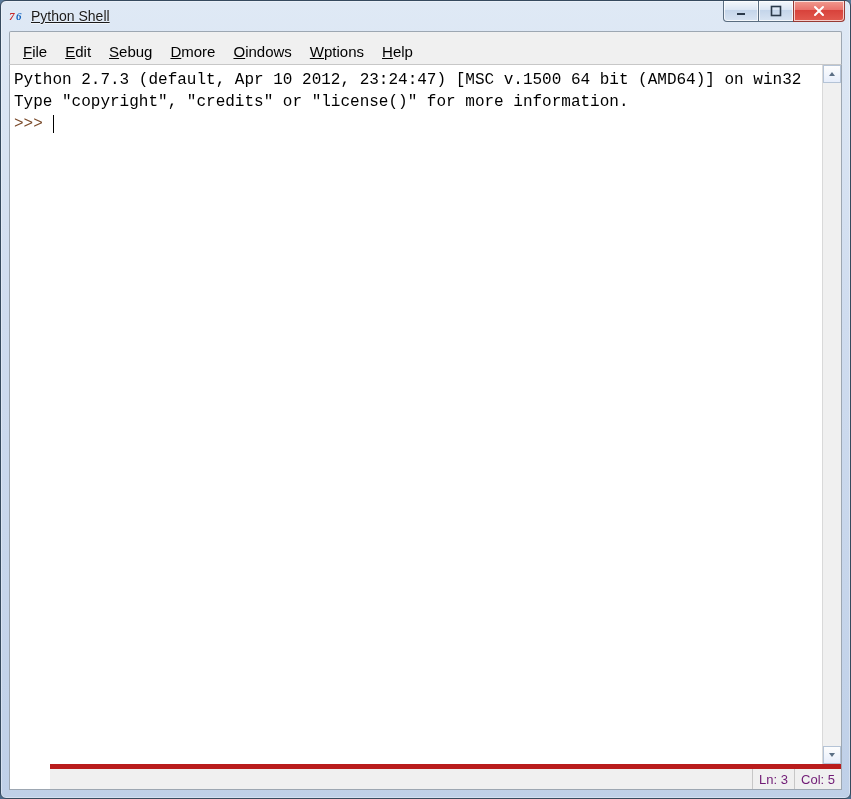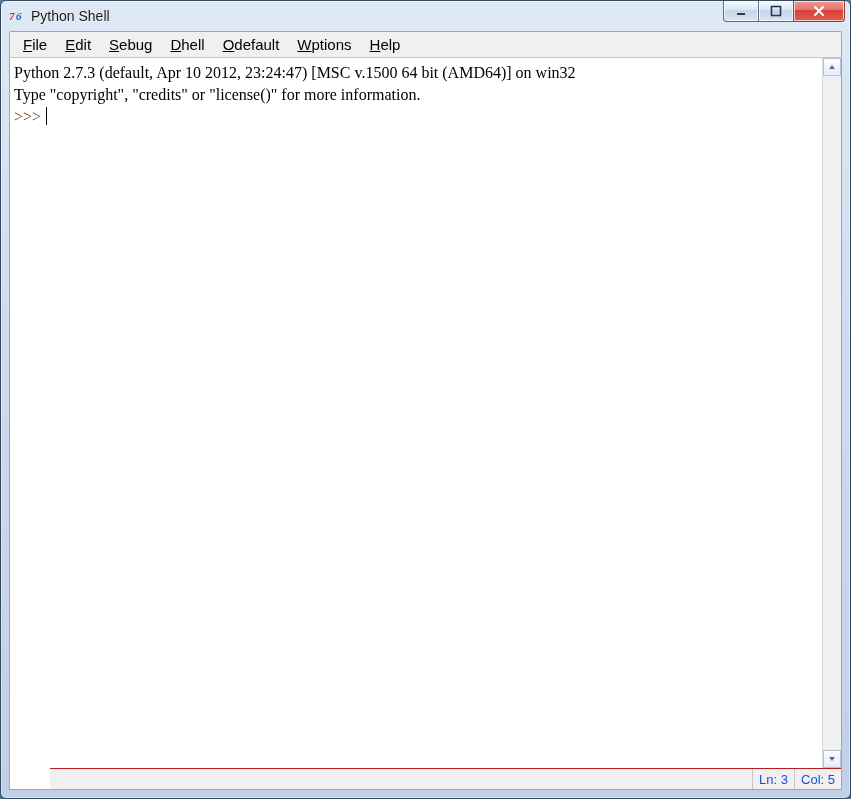--- a/index.html
+++ b/index.html
@@ -35,20 +35,21 @@
     width: 16px; height: 16px;
     margin-right: 6px;
     display: inline-flex;
     align-items: center;
     justify-content: center;
   }
   .titlebar .title {
     font-size: 14px;
     color: #1a1a1a;
     text-shadow: 0 1px 0 rgba(255,255,255,0.6);
+    text-decoration: underline;
   }
   .window-controls {
     position: absolute;
     right: 5px;
     top: 0;
     display: flex;
   }
   .wbtn {
     width: 34px;
     height: 20px;
@@ -78,20 +79,21 @@
     border: 1px solid #9da7b2;
     border-bottom: none;
     border-top-left-radius: 2px;
     border-top-right-radius: 2px;
   }
   .menubar {
     display: flex;
     padding: 2px 4px;
     background: #f0f0f0;
     font-size: 15px;
+    margin-top: 7px;
   }
   .menu-item {
     padding: 2px 9px;
     color: #000;
     cursor: default;
   }
   .menu-item .ul { text-decoration: underline; }
   
   .client-frame {
     margin: 0 8px 8px 8px;
@@ -105,21 +107,21 @@
   }
   .editor-wrap {
     flex: 1 1 auto;
     position: relative;
     overflow: hidden;
   }
   .editor {
     position: absolute;
     left: 0; right: 18px; top: 0; bottom: 0;
     padding: 4px 4px 4px 4px;
-    font-family: Liberation Serif, serif;
+    font-family: Liberation Mono, monospace;
     font-size: 16px;
     line-height: 22px;
     white-space: pre-wrap;
     word-break: break-all;
     color: #000;
     outline: none;
   }
   .editor .prompt {
     color: #7a4a2a;
   }
@@ -147,27 +149,27 @@
     display:flex;align-items:center;justify-content:center;
     box-sizing: border-box;
   }
   .strack {
     flex: 1 1 auto;
     background: #f0f0f0;
   }
   
   .statusbar {
     height: 20px;
-    border-top: 1px solid #b91c1c;
+    border-top: 5px solid #b91c1c;
     background: #f0f0f0;
     display: flex;
     justify-content: flex-end;
     align-items: center;
     font-size: 13px;
-    color: #1d4ed8;
+    color: #701a75;
     margin-left: 40px;
   }
   .status-cell {
     border-left: 1px solid #c7c7c7;
     padding: 0 6px;
     height: 100%;
     display: flex;
     align-items: center;
   }
 </style>
@@ -201,22 +203,22 @@
         </svg>
       </div>
     </div>
   </div>
 
   <div class="menubar-wrap">
     <div class="menubar">
       <div class="menu-item"><span class="ul">F</span><span>ile</span></div>
       <div class="menu-item"><span class="ul">E</span><span>dit</span></div>
       <div class="menu-item"><span class="ul">S</span><span>ebug</span></div>
-      <div class="menu-item"><span class="ul">D</span><span>hell</span></div>
-      <div class="menu-item"><span class="ul">O</span><span>default</span></div>
+      <div class="menu-item"><span class="ul">D</span><span>more</span></div>
+      <div class="menu-item"><span class="ul">O</span><span>indows</span></div>
       <div class="menu-item"><span class="ul">W</span><span>ptions</span></div>
       <div class="menu-item"><span class="ul">H</span><span>elp</span></div>
     </div>
   </div>
 
   <div class="client-frame">
     <div class="editor-wrap">
       <div class="editor"><span>Python 2.7.3 (default, Apr 10 2012, 23:24:47) [MSC v.1500 64 bit (AMD64)] on win32</span>
 <span>Type "copyright", "credits" or "license()" for more information.</span>
 <span class="prompt">&gt;&gt;&gt; </span><span class="cursor"></span></div>

